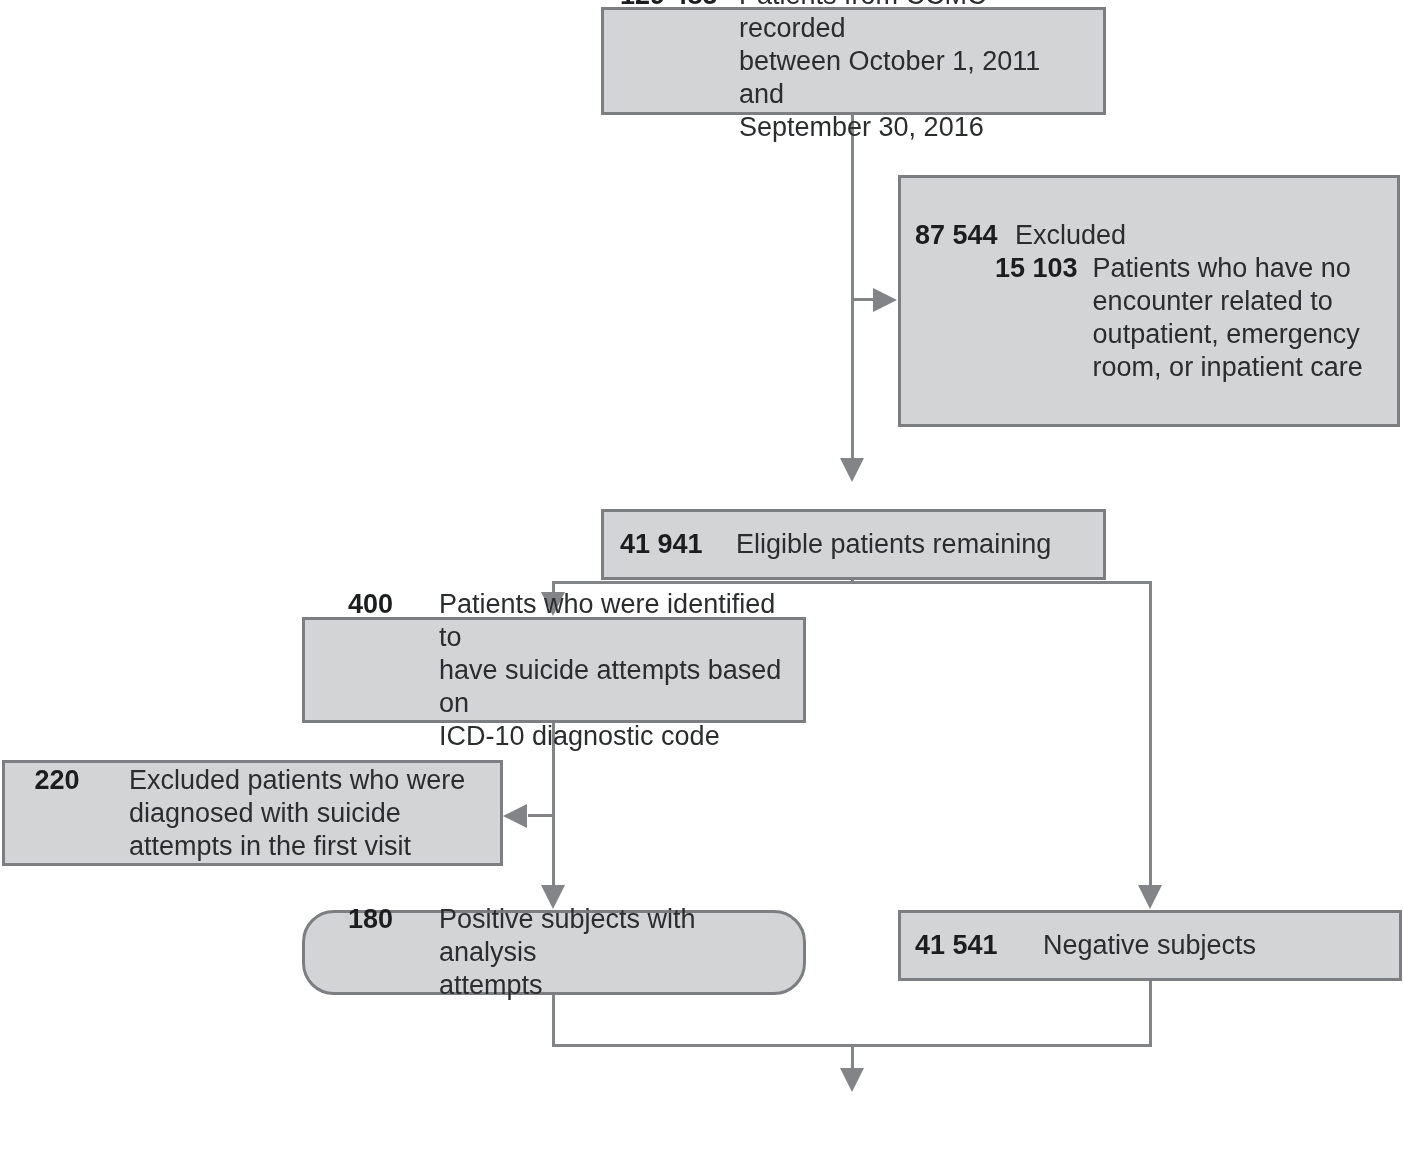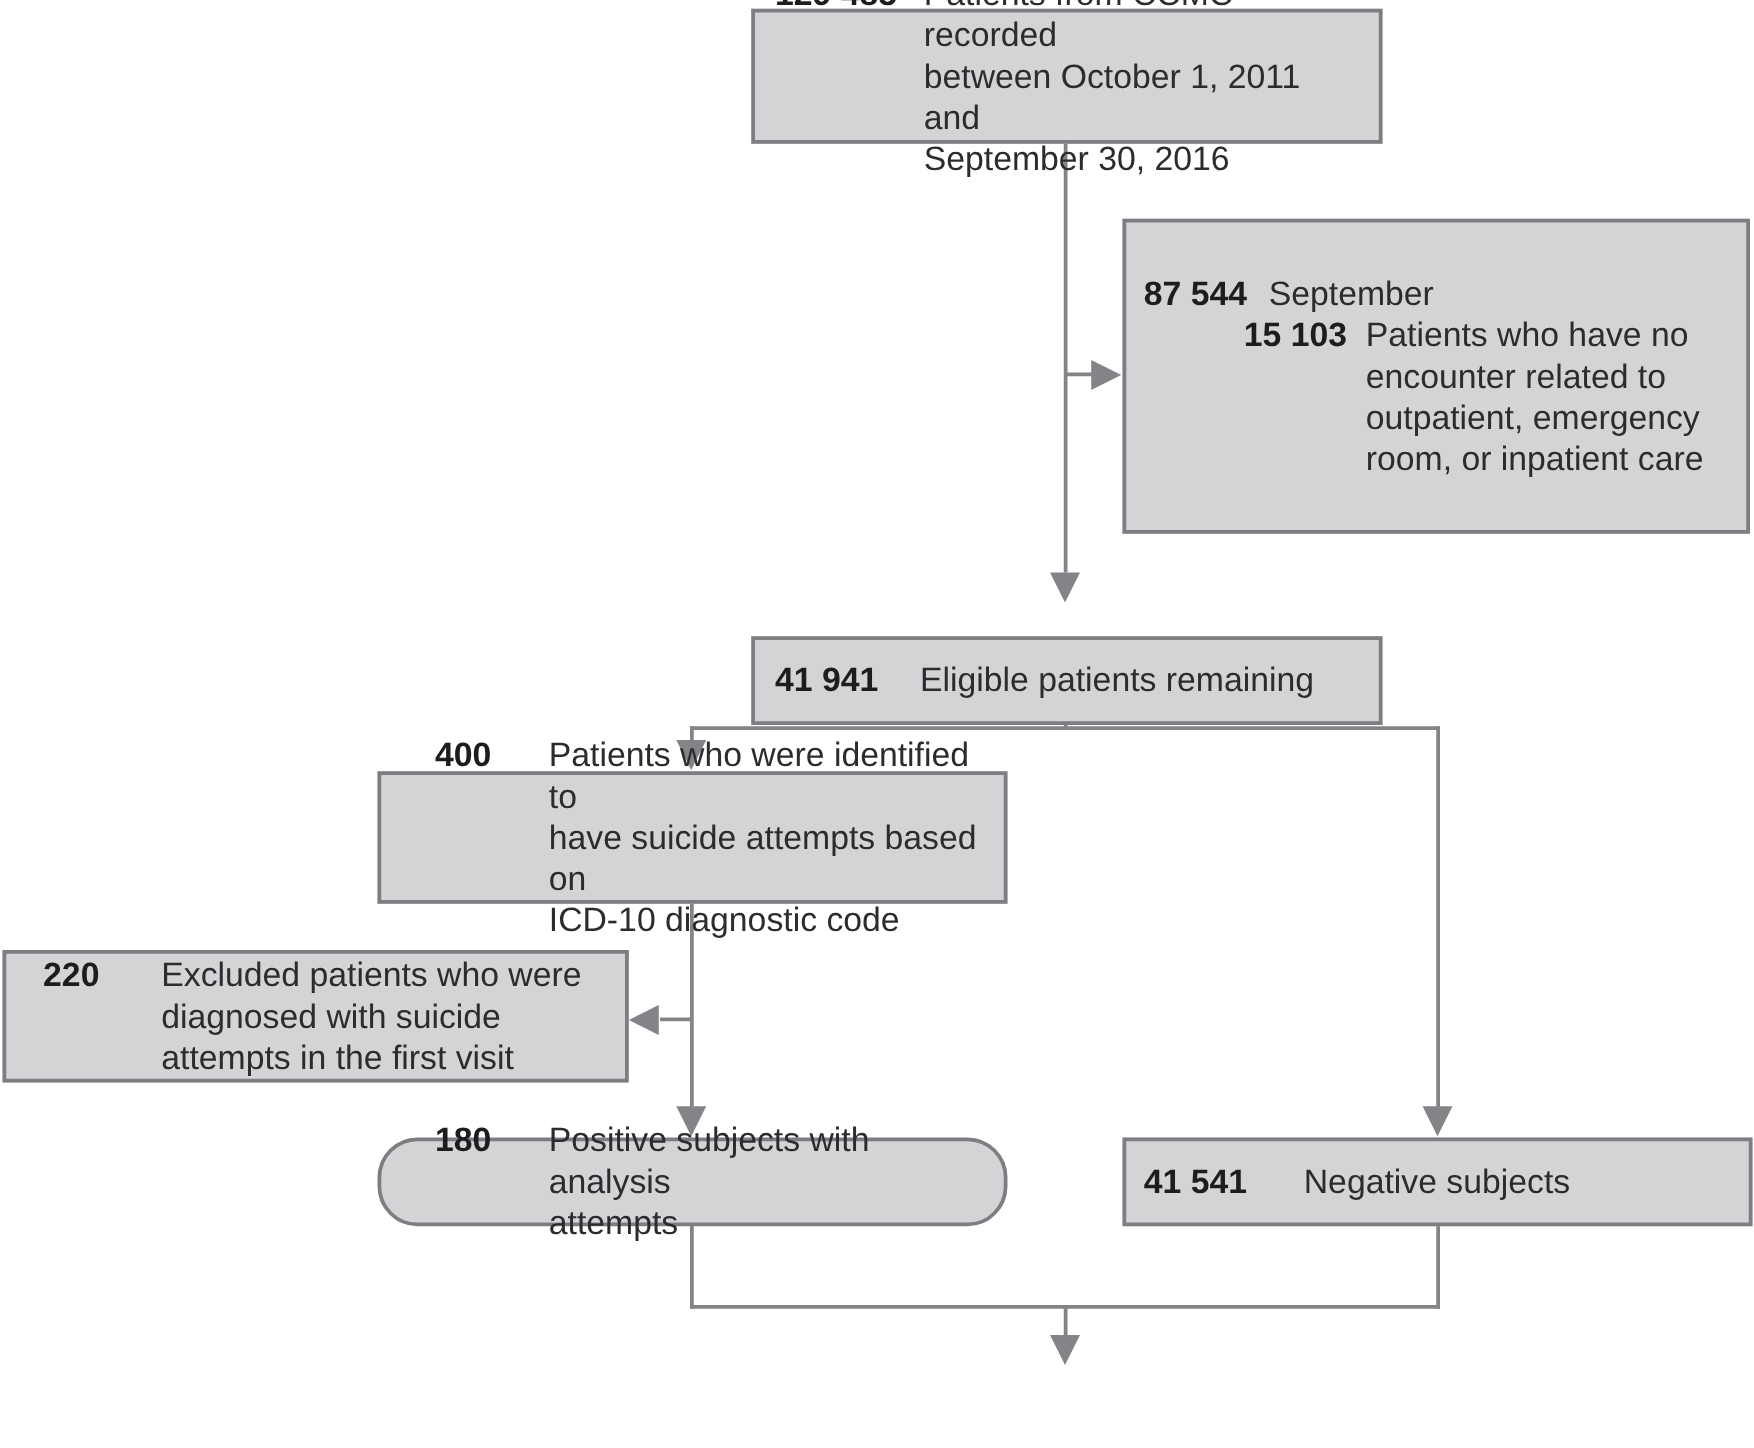--- a/index.html
+++ b/index.html
@@ -31,21 +31,21 @@
   .col{display:flex;flex-direction:column;}
   .num{font-weight:bold;white-space:nowrap;color:var(--num);}
   .txt{white-space:pre-line;}
 
   
   #box-source   {left:601px;top:7px;   width:505px;height:108px;}
   #box-excluded {left:898px;top:175px; width:502px;height:252px;padding:16px 14px;}
   #box-eligible {left:601px;top:509px; width:505px;height:71px;}
   #box-identified{left:302px;top:617px;width:504px;height:106px;}
   #box-excl220  {left:2px;  top:760px; width:501px;height:106px;}
-  #box-positive {left:302px;top:910px; width:504px;height:71px;border-radius:32px;}
+  #box-positive {left:302px;top:910px; width:504px;height:85px;border-radius:32px;}
   #box-negative {left:898px;top:910px; width:504px;height:71px;padding-left:14px;}
   #box-final    {left:601px;top:1094px;width:505px;height:57px;}
 
   
   #box-source .num  {min-width:98px;margin-right:21px;}
   #box-eligible .num{min-width:98px;margin-right:18px;}
   #box-final .num   {min-width:86px;margin-right:17px;}
   #box-identified .num,
   #box-positive .num{min-width:72px;margin-right:46px;text-align:right;}
   #box-excl220 .num {min-width:72px;margin-right:36px;text-align:center;}
@@ -100,21 +100,21 @@
       <span class="txt">Patients from CCMC recorded
 between October 1, 2011 and
 September 30, 2016</span>
     </div>
   </div>
 
   <div class="box" id="box-excluded">
     <div class="col">
       <div class="row">
         <span class="num head">87 544</span>
-        <span class="txt">September</span>
+        <span class="txt">Excluded</span>
       </div>
       <div class="row sub">
         <span class="num subnum">15 103</span>
         <span class="txt">Patients who have no
 encounter related to
 outpatient, emergency
 room, or inpatient care</span>
       </div>
     </div>
   </div>

